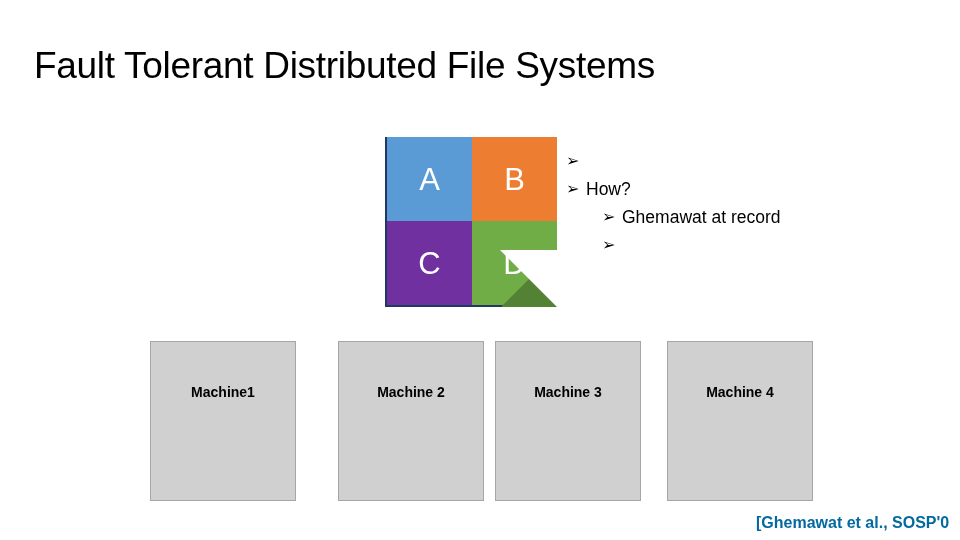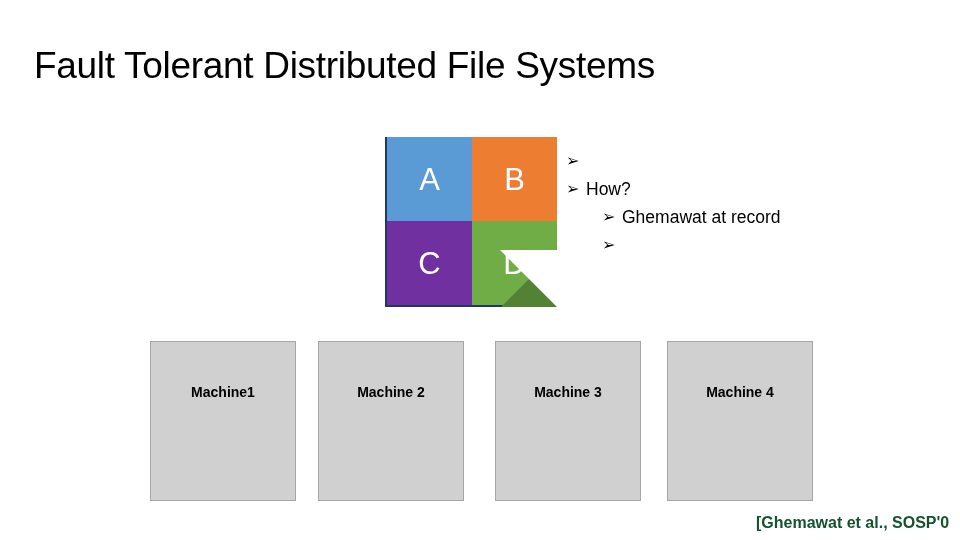--- a/index.html
+++ b/index.html
@@ -134,33 +134,33 @@
     left: 0;
     right: 0;
     text-align: center;
     font-size: 14px;
     line-height: 18px;
     font-weight: 700;
     color: #000000;
     margin-top: 32px;
   }
   #machine-1 { left: 150px; }
-  #machine-2 { left: 318px; }
+  #machine-2 { left: 338px; }
   #machine-3 { left: 495px; }
   #machine-4 { left: 667px; }
 
   
   #citation {
     position: absolute;
     left: 756px;
     top: 512px;
     font-size: 16px;
     line-height: 22px;
     font-weight: 700;
-    color: #14532d;
+    color: #0369a1;
     white-space: nowrap;
   }
 </style>
 </head>
 <body>
 
 <div id="slide-title">Fault Tolerant Distributed File Systems</div>
 
 <div id="file-graphic">
   <div id="file-grid">

